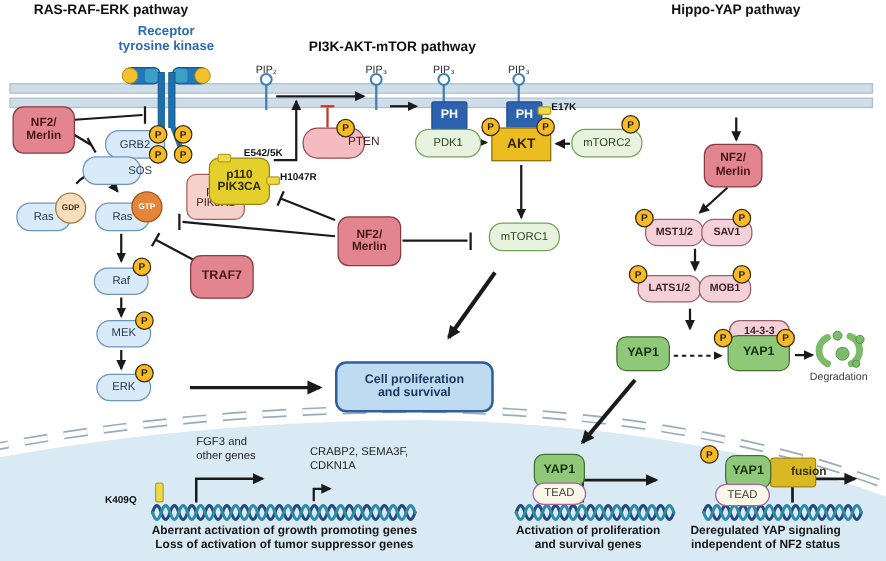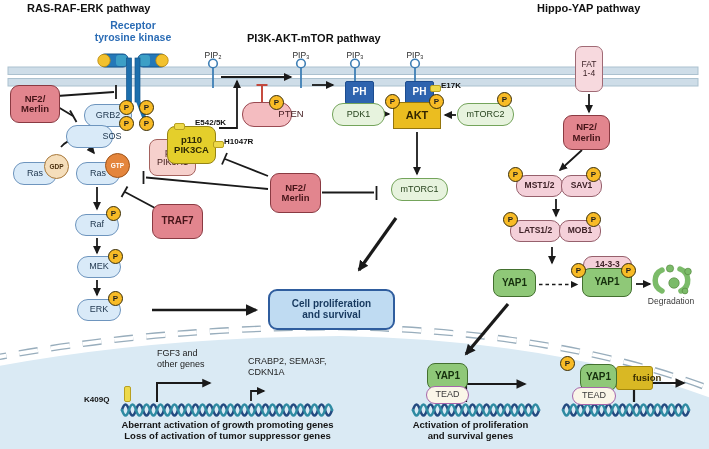--- a/index.html
+++ b/index.html
@@ -222,22 +222,20 @@
 <div class="node greenpill" style="left:457px;top:103px;width:57px;height:23px;">mTORC2</div>
 <div class="circ pbadge" style="left:497px;top:92px;">P</div>
 <div class="node greenpill" style="left:391px;top:178px;width:57px;height:23px;">mTORC1</div>
 
 <div class="node red pre" style="left:270px;top:173px;width:51px;height:40px;">NF2/
 Merlin</div>
 
 <div class="node cellbox pre" style="left:268px;top:289px;width:127px;height:41px;">Cell proliferation
 and survival</div>
 
-<div class="node fatnode pre" style="left:575px;top:46px;width:28px;height:46px;">FAT
-1-4</div>
 <div class="node red pre" style="left:563px;top:115px;width:47px;height:35px;">NF2/
 Merlin</div>
 
 <div class="node pinkpill" style="left:516px;top:175px;width:47px;height:22px;">MST1/2</div>
 <div class="node pinkpill" style="left:561px;top:175px;width:41px;height:22px;">SAV1</div>
 <div class="circ pbadge" style="left:508px;top:167px;">P</div>
 <div class="circ pbadge" style="left:586px;top:167px;">P</div>
 
 <div class="node pinkpill" style="left:510px;top:220px;width:51px;height:22px;">LATS1/2</div>
 <div class="node pinkpill" style="left:559px;top:220px;width:42px;height:22px;">MOB1</div>
@@ -263,14 +261,16 @@
 
 <div class="node greennode" style="left:427px;top:363px;width:41px;height:27px;">YAP1</div>
 <div class="node teadpill" style="left:426px;top:386px;width:43px;height:18px;">TEAD</div>
 <div class="lbl cap pre" style="left:393px;top:419px;width:155px;">Activation of proliferation
 and survival genes</div>
 
 <div class="node fusionnode" style="left:616px;top:366px;width:37px;height:24px;">fusion</div>
 <div class="node greennode" style="left:580px;top:364px;width:37px;height:27px;">YAP1</div>
 <div class="circ pbadge" style="left:560px;top:356px;">P</div>
 <div class="node teadpill" style="left:572px;top:387px;width:44px;height:18px;">TEAD</div>
+<div class="lbl cap pre" style="left:530px;top:419px;width:165px;">Deregulated YAP signaling
+independent of NF2 status</div>
 
 </div>
 
 </body></html>

